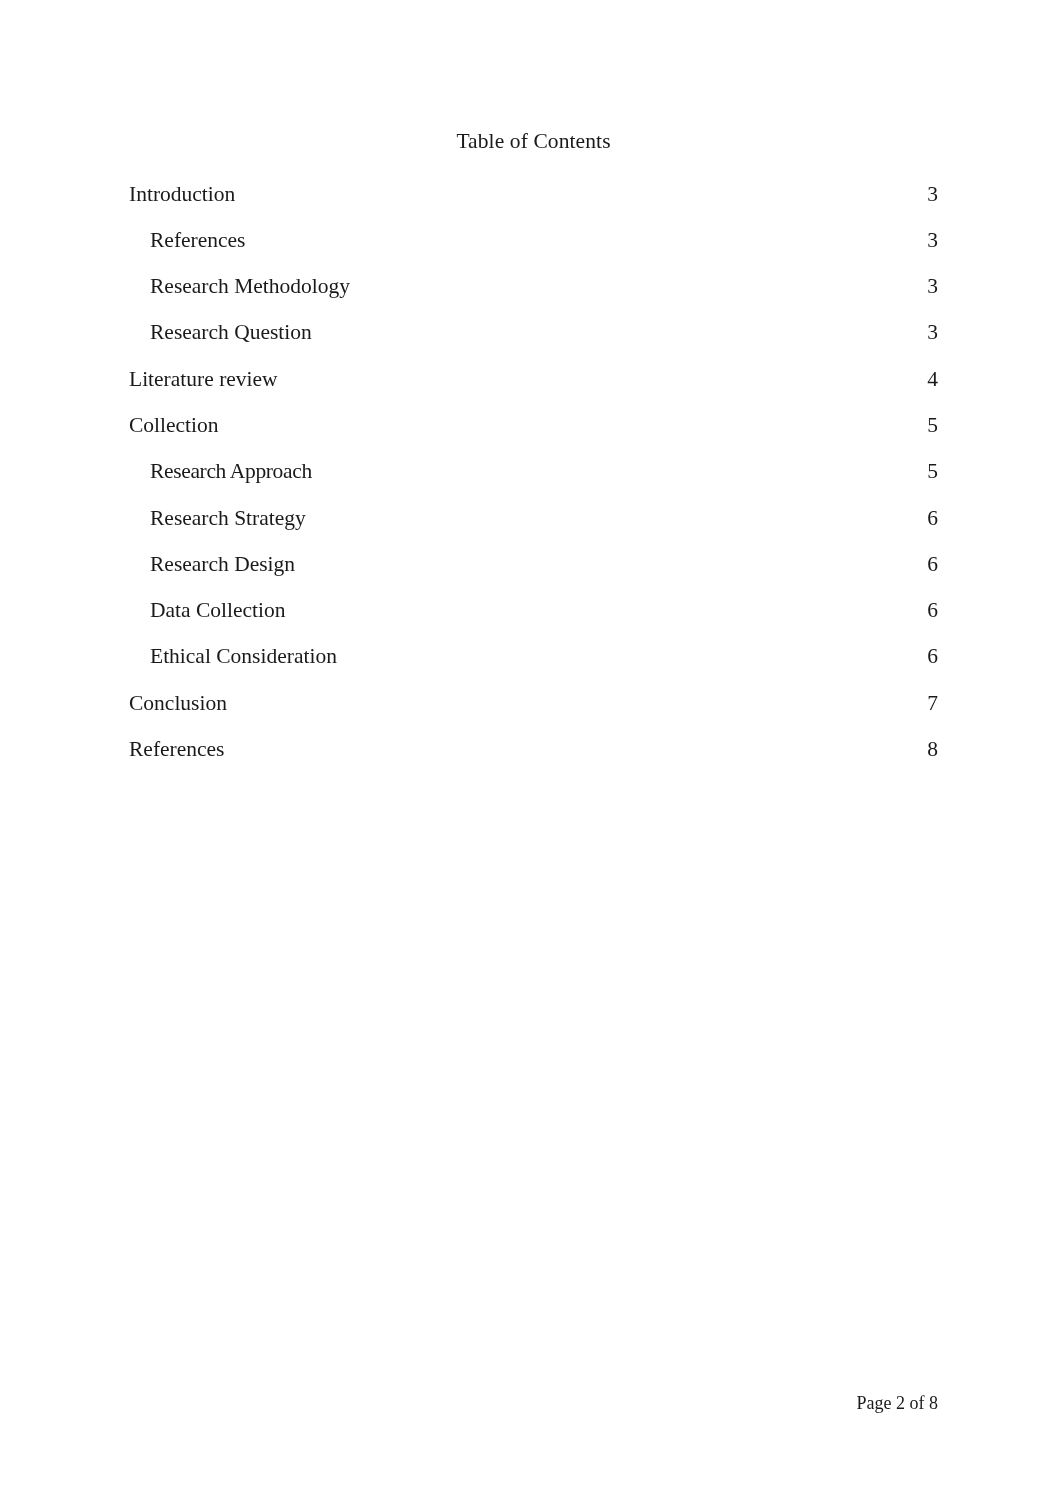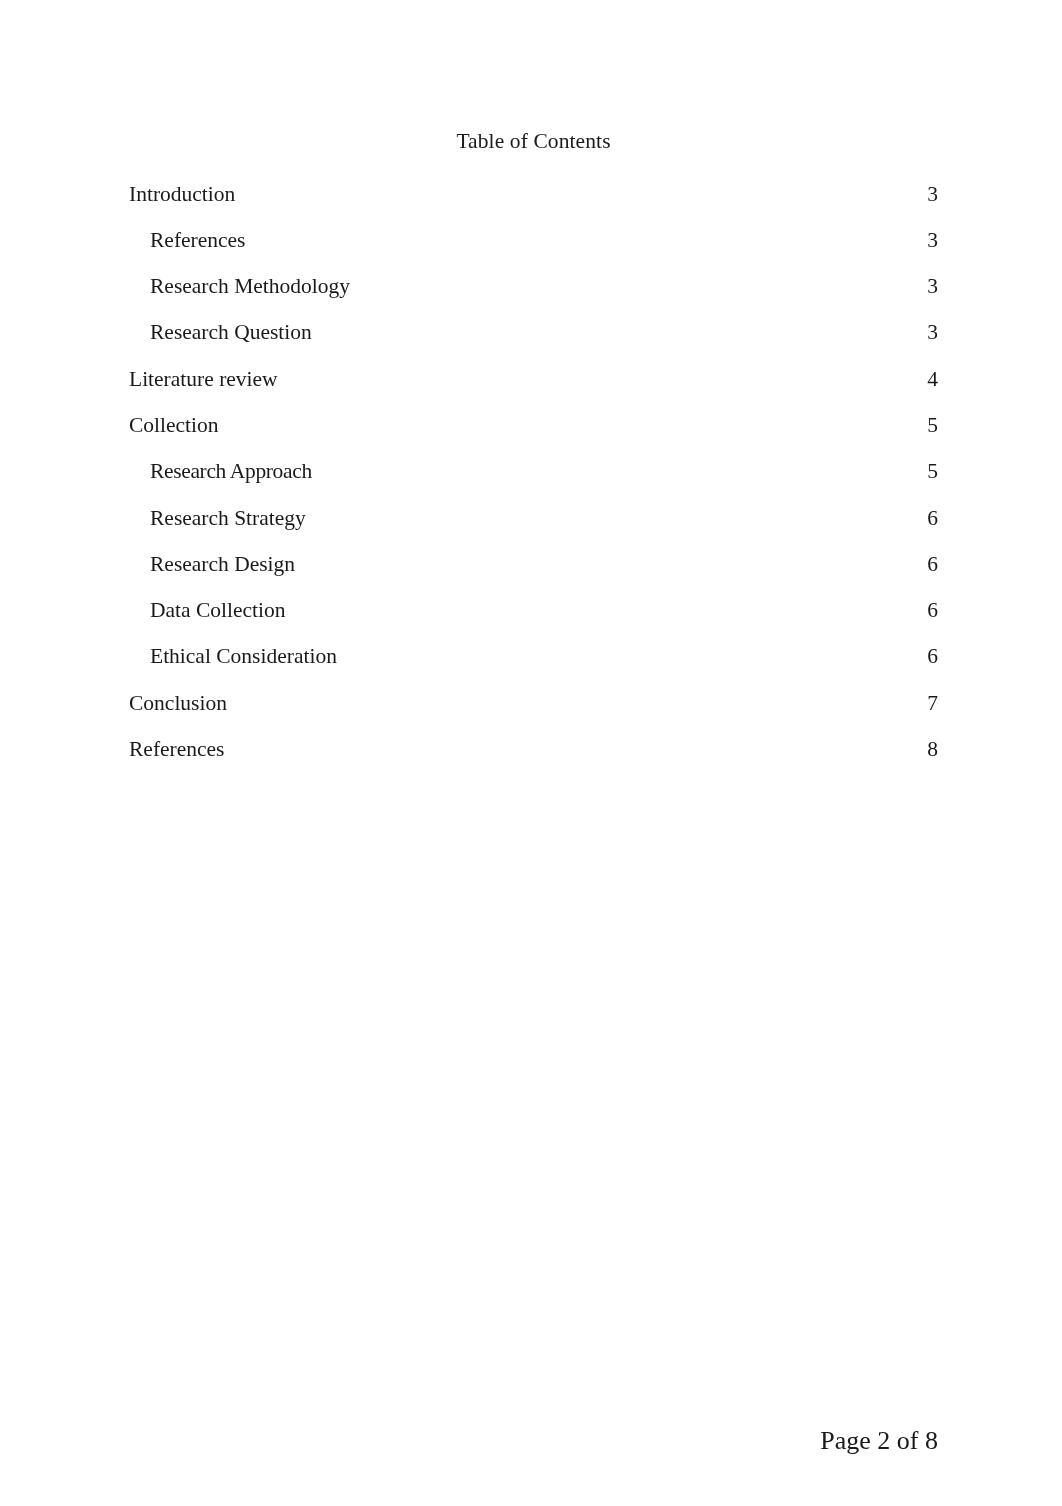--- a/index.html
+++ b/index.html
@@ -87,25 +87,24 @@
     letter-spacing: -0.35px;
   }
 
   
   .page-footer {
     position: absolute;
     left: 129px;
     width: 809px;
     top: 1390px;
     text-align: right;
-    font-size: 26px;
+    font-size: 18px;
     line-height: 26px;
     color: #1a1a1a;
     white-space: pre;
-    margin-top: 38px;
   }
 </style>
 </head>
 <body>
 
 <div class="page">
 
   <div class="doc-body">
 
     <div class="toc-title">Table of Contents</div>

